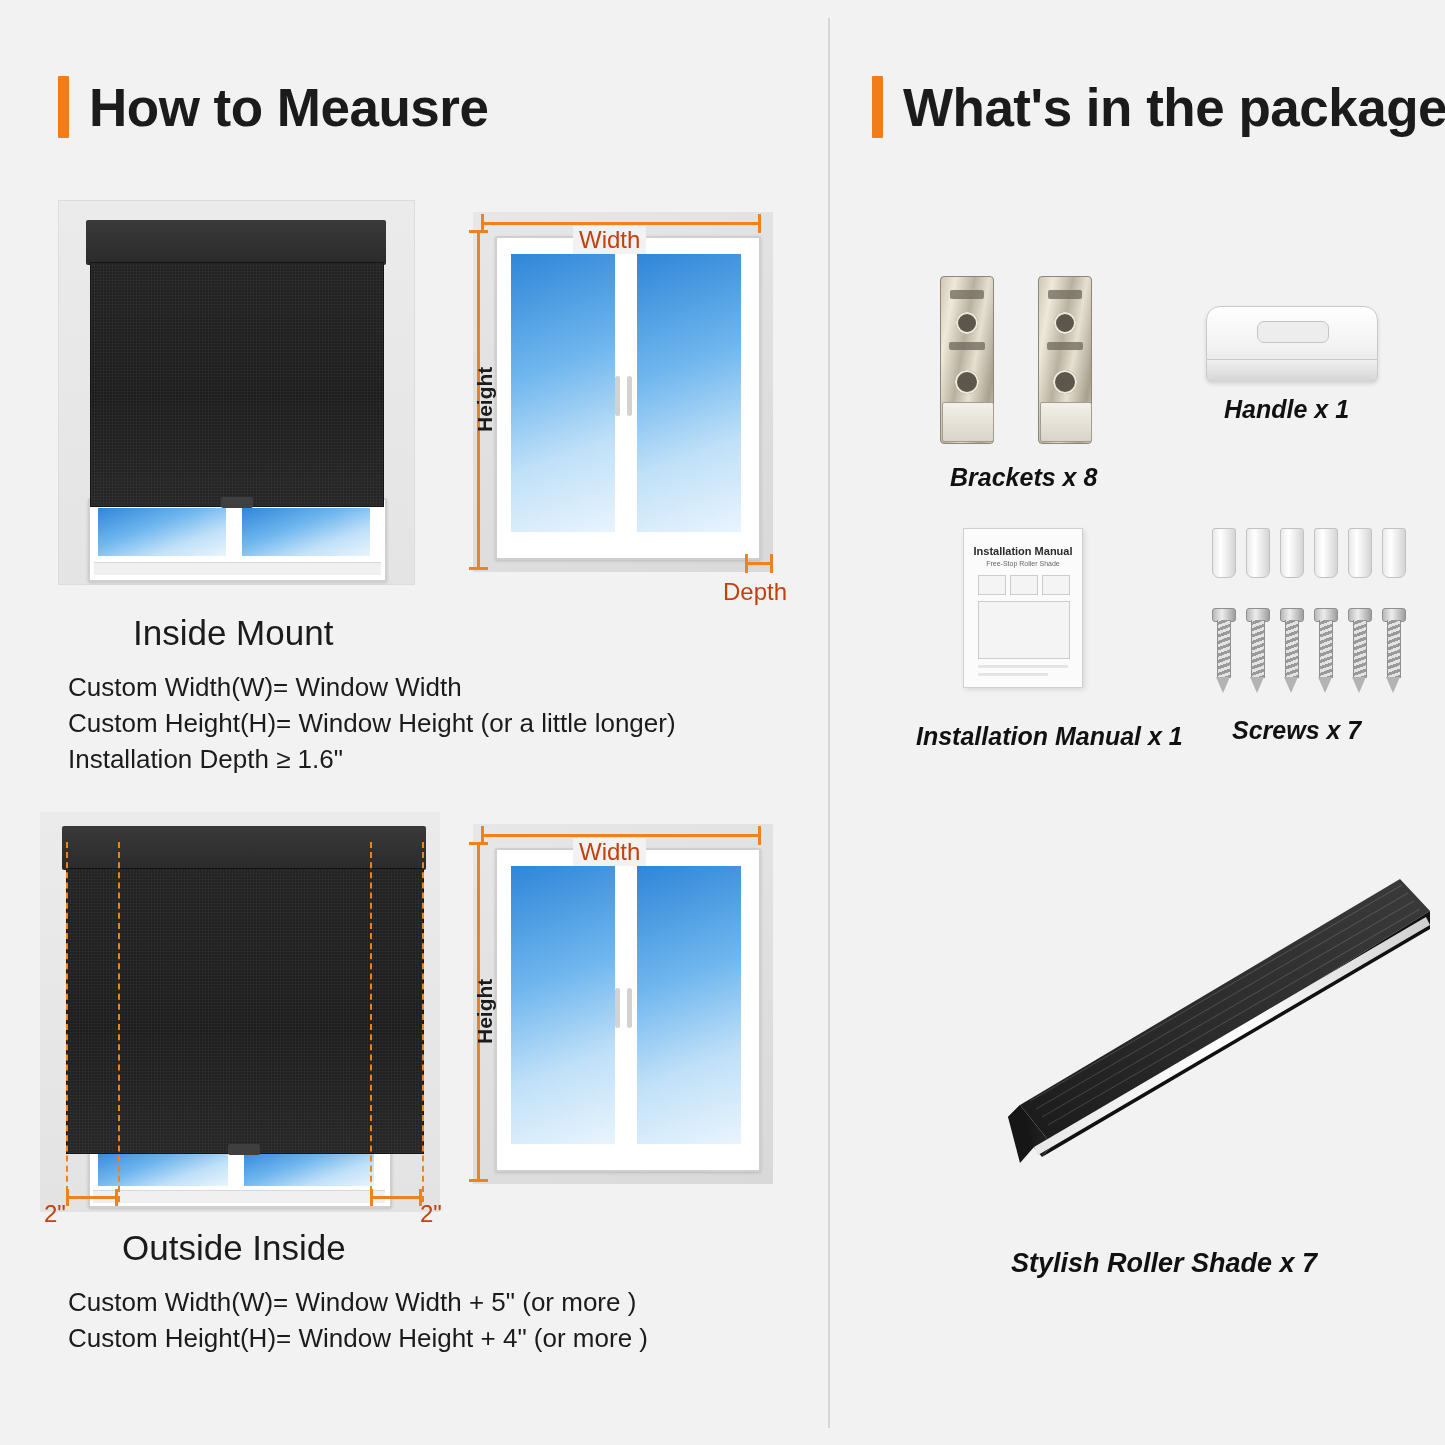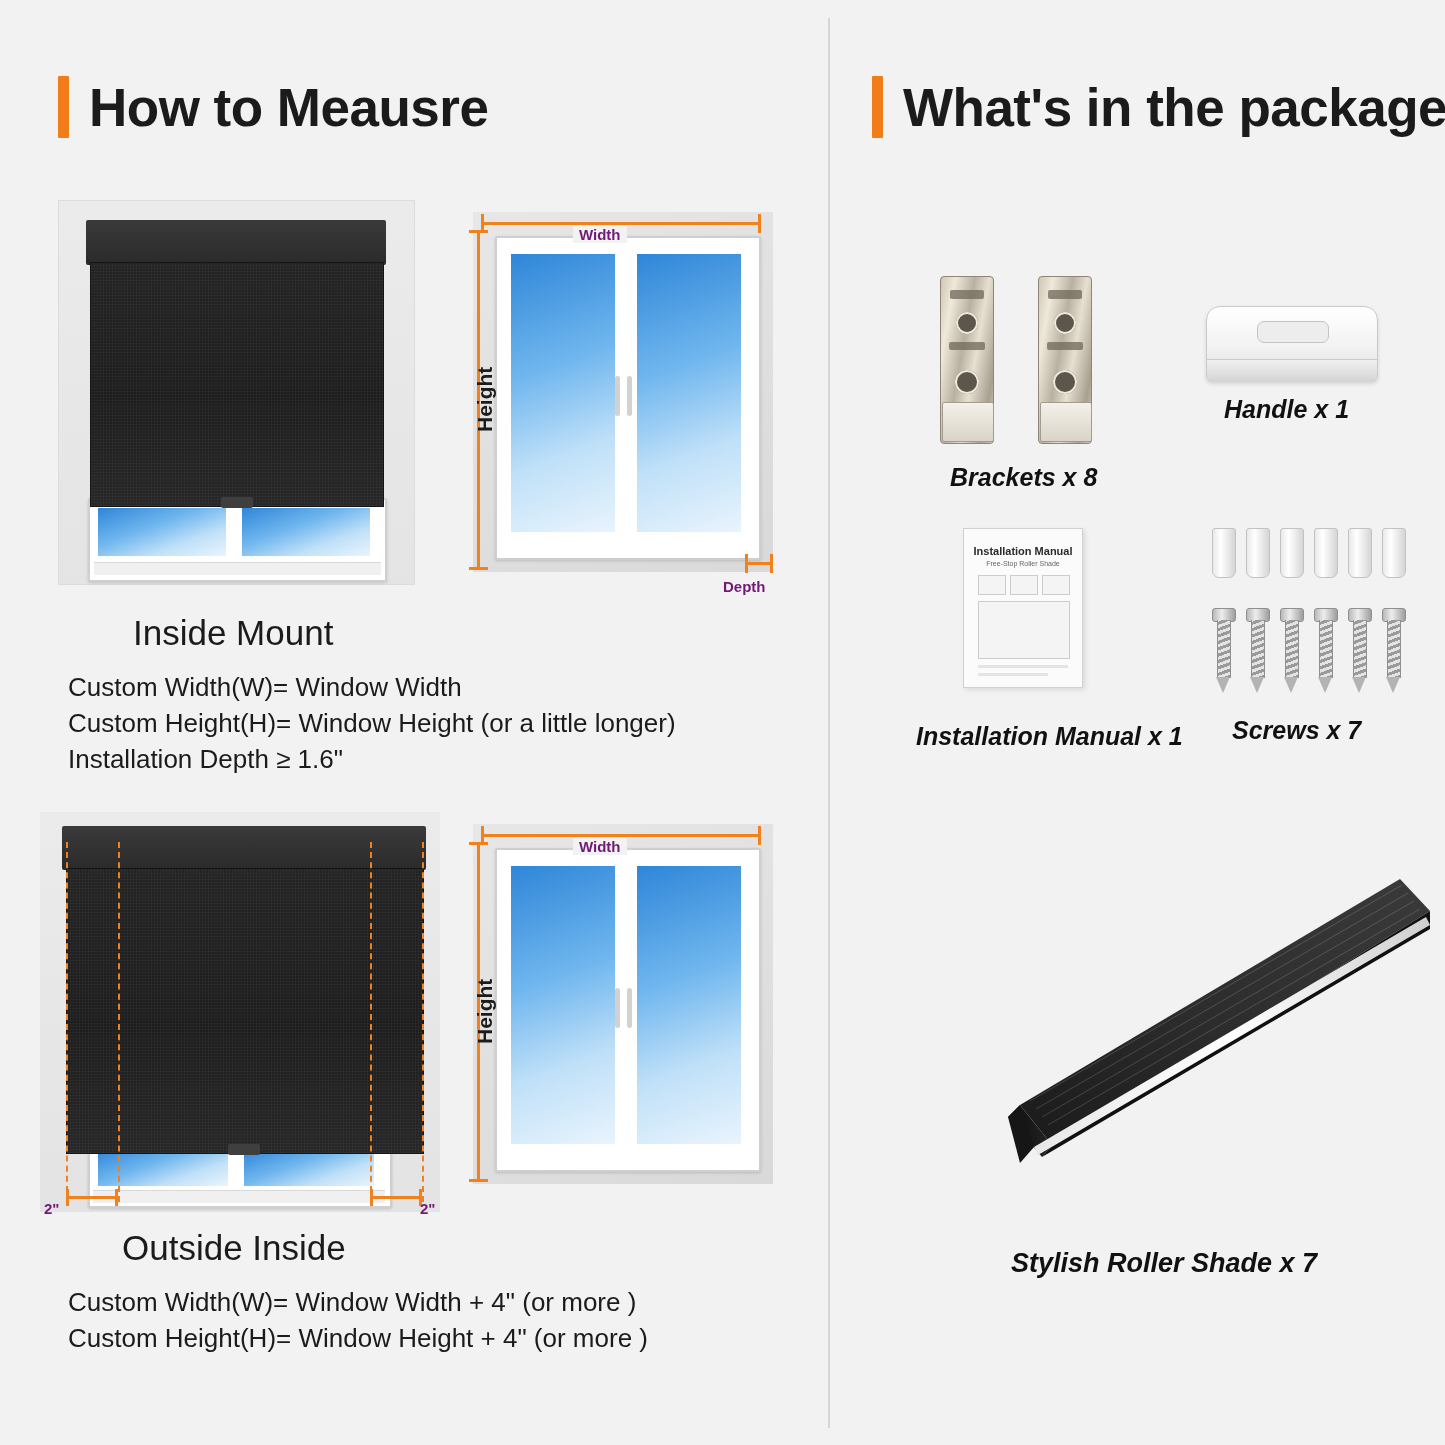--- a/index.html
+++ b/index.html
@@ -37,21 +37,21 @@
      background:
        repeating-linear-gradient(90deg, rgba(255,255,255,.035) 0 1px, rgba(0,0,0,0) 1px 3px),
        repeating-linear-gradient(0deg, rgba(255,255,255,.03) 0 1px, rgba(0,0,0,0) 1px 3px),
        linear-gradient(180deg,#232323 0%,#1d1d1d 55%,#262626 100%);
      border:1px solid #141414;
   }
   .pullTab{position:absolute;background:#3f3f3f;border-radius:2px;}
 
   
   .dimLine{position:absolute;background:#f0821e;}
-  .dimLabel{position:absolute;font-size:15px;font-weight:bold;color:#701a75;background:transparent;}
+  .dimLabel{position:absolute;font-size:24px;font-weight:normal;color:#c2410c;background:transparent;}
   .dimLabelV{position:absolute;font-size:21px;font-weight:bold;color:#1b1b1b;
              transform:rotate(-90deg);transform-origin:left top;white-space:nowrap;}
   .dashV{position:absolute;border-left:2px dashed #f0821e;}
   .tick{position:absolute;background:#f0821e;}
 
   .capTitle{position:absolute;font-size:35px;font-weight:normal;color:#1b1b1b;}
   .capLine{position:absolute;font-size:26px;color:#1b1b1b;white-space:nowrap;}
 
   
   .itemLabel{position:absolute;font-size:25px;font-weight:bold;font-style:italic;color:#111;white-space:nowrap;}
@@ -204,21 +204,21 @@
     <div class="tick" style="left:303px;top:14px;width:3px;height:19px;"></div>
     <div class="dimLabel" style="left:118px;top:26px;background:#f2f2f2;padding:0 6px;">Width</div>
 
     <div class="dimLine" style="left:22px;top:30px;width:3px;height:340px;"></div>
     <div class="tick" style="left:14px;top:30px;width:19px;height:3px;"></div>
     <div class="tick" style="left:14px;top:367px;width:19px;height:3px;"></div>
     <div class="dimLabelV" style="left:18px;top:232px;">Height</div>
   </div>
 
   <div class="capTitle" style="left:122px;top:1228px;">Outside Inside</div>
-  <div class="capLine" style="left:68px;top:1287px;">Custom Width(W)= Window Width + 4" (or more )</div>
+  <div class="capLine" style="left:68px;top:1287px;">Custom Width(W)= Window Width + 5" (or more )</div>
   <div class="capLine" style="left:68px;top:1323px;">Custom Height(H)= Window Height + 4" (or more )</div>
 
   <div class="bracket" style="left:940px;top:276px;width:54px;height:168px;">
     <div class="body"></div>
     <div class="slot" style="left:10px;top:14px;width:34px;height:9px;"></div>
     <div class="hole" style="left:16px;top:36px;width:22px;height:22px;"></div>
     <div class="slot" style="left:9px;top:66px;width:36px;height:8px;"></div>
     <div class="hole" style="left:15px;top:94px;width:24px;height:24px;"></div>
     <div class="foot" style="left:2px;top:126px;width:50px;height:38px;border-radius:2px;"></div>
   </div>

